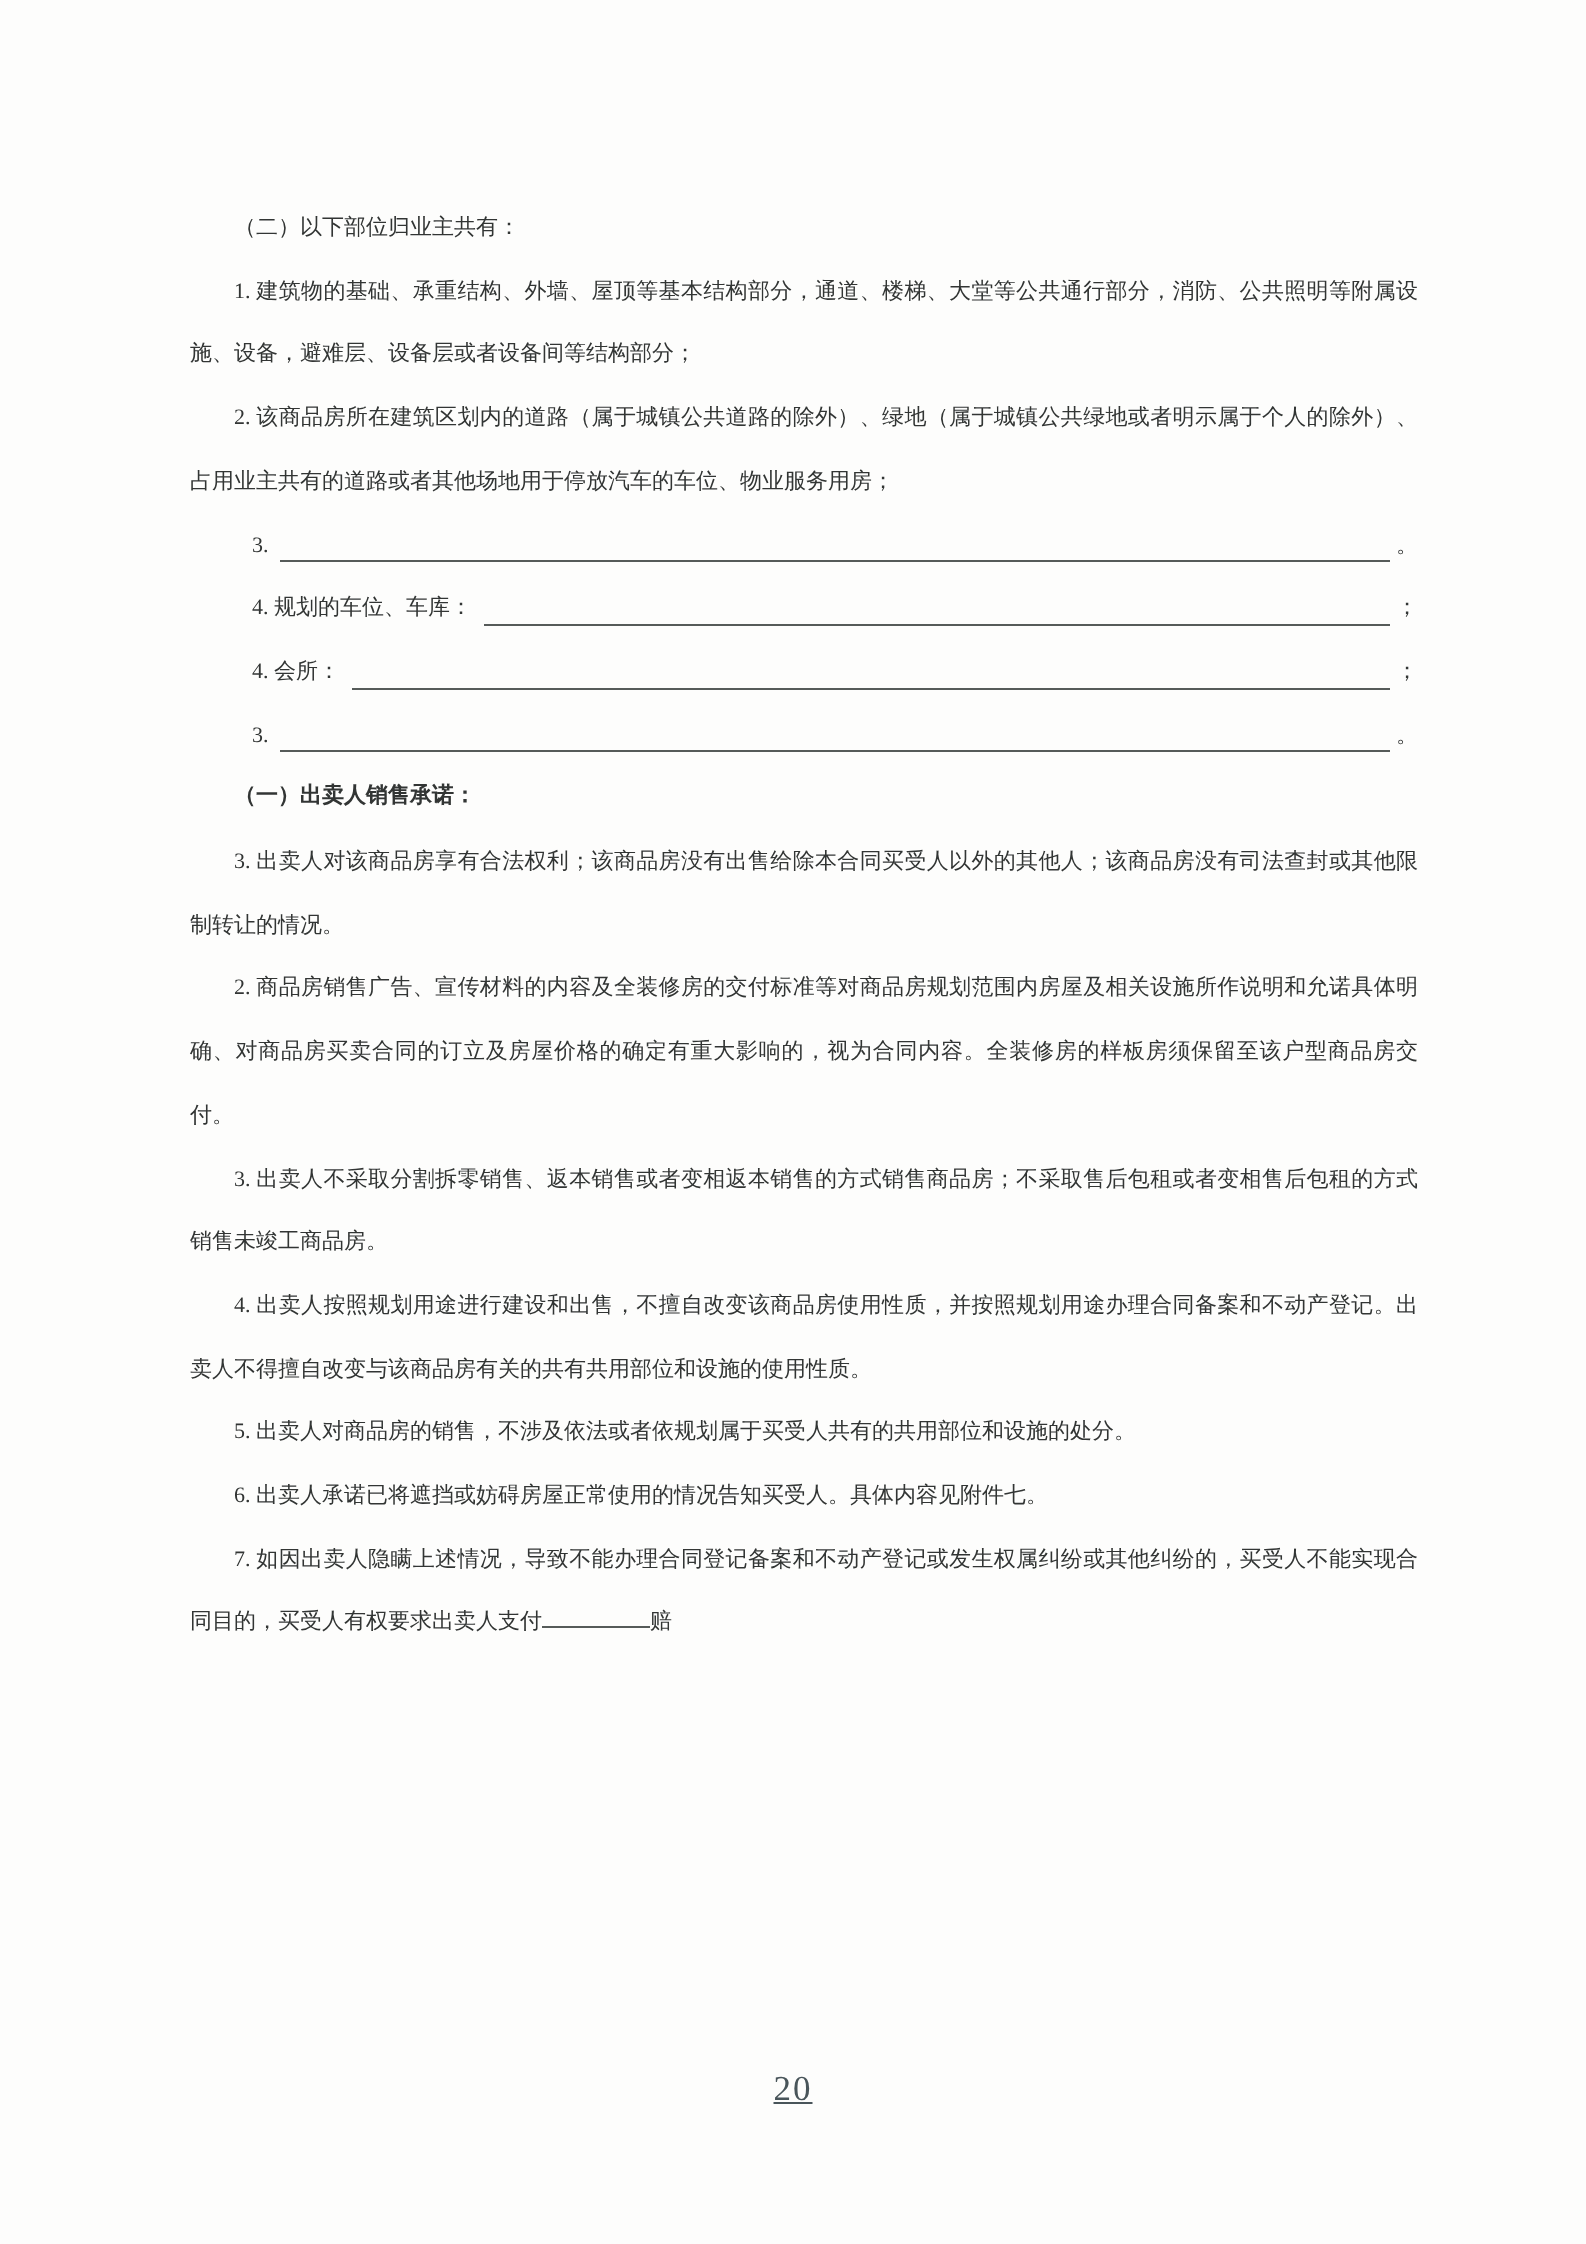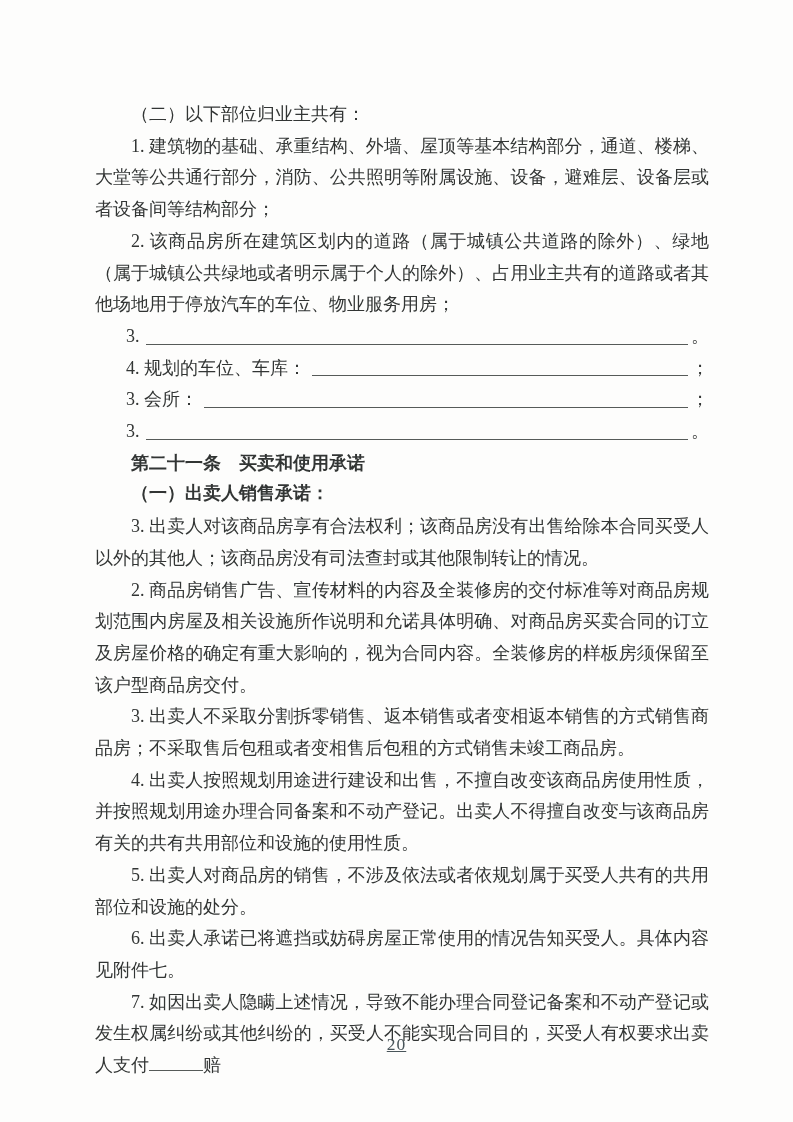--- a/index.html
+++ b/index.html
@@ -14,21 +14,21 @@
     background: #fdfdfc;
     overflow: hidden;
     font-family: "Liberation Serif", "DejaVu Serif", serif;
     color: #323534;
   }
   .content {
     position: absolute;
     left: 95px;
     top: 99px;
     width: 614px;
-    font-size: 18px;
+    font-size: 11px;
     line-height: 31.7px;
     text-align: justify;
   }
   p.para {
     margin: 0;
     text-indent: 2em;
   }
   p.heading {
     font-weight: bold;
   }
@@ -87,32 +87,31 @@
     </p>
 
 
     <p class="para blank-row">
       <span class="pre">4. 规划的车位、车库：</span>
       <span class="blank-line"></span>
       <span>；</span>
     </p>
 
     <p class="para blank-row">
-      <span class="pre">3. 会所：</span>
+      <span class="pre">4. 会所：</span>
       <span class="blank-line"></span>
       <span>；</span>
     </p>
 
     <p class="para blank-row">
       <span class="pre">3.</span>
       <span class="blank-line"></span>
       <span>。</span>
     </p>
 
-    <p class="para heading">第二十一条　买卖和使用承诺</p>
 
     <p class="para bold">（一）出卖人销售承诺：</p>
 
     <p class="para">3. 出卖人对该商品房享有合法权利；该商品房没有出售给除本合同买受人以外的其他人；该商品房没有司法查封或其他限制转让的情况。</p>
 
     <p class="para">2. 商品房销售广告、宣传材料的内容及全装修房的交付标准等对商品房规划范围内房屋及相关设施所作说明和允诺具体明确、对商品房买卖合同的订立及房屋价格的确定有重大影响的，视为合同内容。全装修房的样板房须保留至该户型商品房交付。</p>
 
     <p class="para">3. 出卖人不采取分割拆零销售、返本销售或者变相返本销售的方式销售商品房；不采取售后包租或者变相售后包租的方式销售未竣工商品房。</p>
 
     <p class="para">4. 出卖人按照规划用途进行建设和出售，不擅自改变该商品房使用性质，并按照规划用途办理合同备案和不动产登记。出卖人不得擅自改变与该商品房有关的共有共用部位和设施的使用性质。</p>

